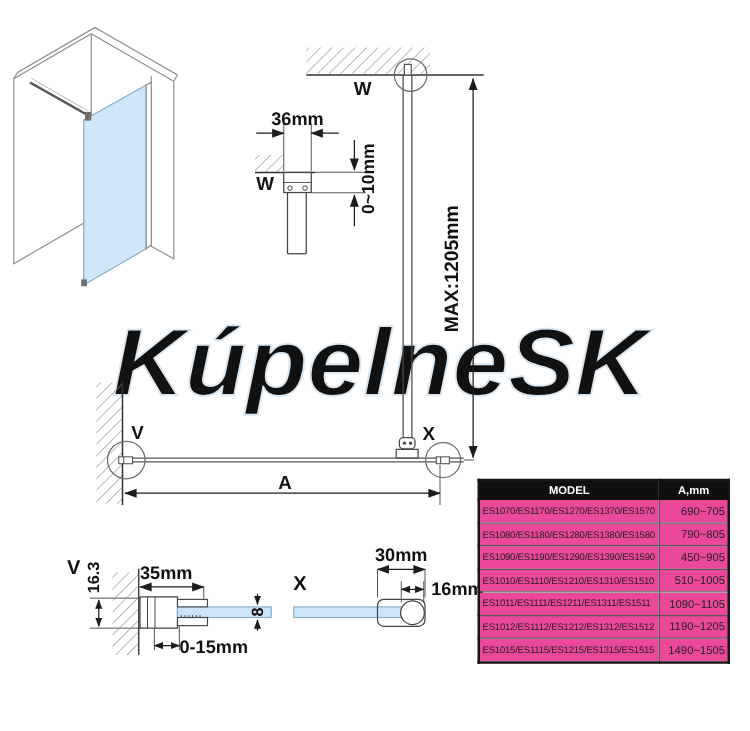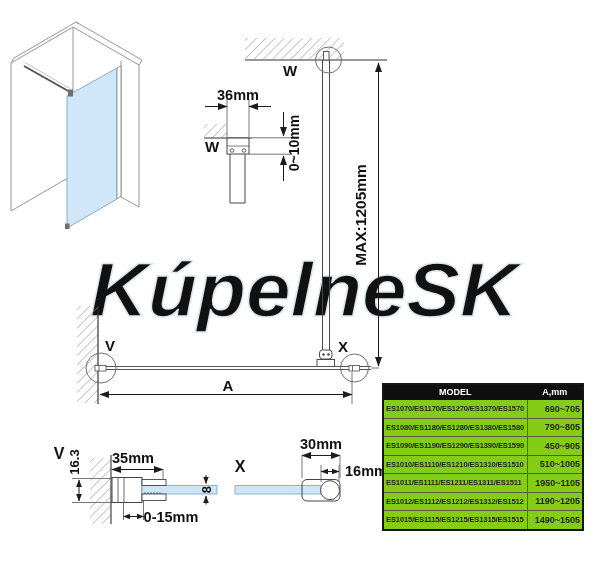--- a/index.html
+++ b/index.html
@@ -7,22 +7,22 @@
          font-family:"Liberation Sans",sans-serif;}
   .stage svg{position:absolute;left:0;top:0;}
   svg text{font-family:"Liberation Sans","DejaVu Sans",sans-serif;fill:#111;}
   .spec-table{position:absolute;left:382px;top:383px;width:202px;
     border-collapse:collapse;table-layout:fixed;}
   .spec-table,
   .spec-table td{border:1px solid #555;}
   .spec-table{border:2px solid #161616;}
   .spec-table th{background:#0f0f0f;color:#ffffff;font-size:9px;font-weight:bold;
     height:14px;padding:0;border:1px solid #0f0f0f;text-align:center;}
-  .spec-table td{height:17.5px;padding:0 2px;background:#84cc16;color:#222;
-    white-space:nowrap;overflow:hidden;font-weight:bold;}
+  .spec-table td{height:17.5px;padding:0 2px;background:#ec4899;color:#222;
+    white-space:nowrap;overflow:hidden;}
   td.model-col{font-size:7.6px;letter-spacing:-0.15px;text-align:left;}
   td.amm-col{font-size:9px;text-align:right;}
   th.model-h{width:142px;}
   th.amm-h{width:54px;}
 </style>
 </head>
 <body>
 
 <div class="stage">
 
@@ -206,21 +206,21 @@
     <tr>
       <td class="model-col">ES1090/ES1190/ES1290/ES1390/ES1590</td>
       <td class="amm-col">450~905</td>
     </tr>
     <tr>
       <td class="model-col">ES1010/ES1110/ES1210/ES1310/ES1510</td>
       <td class="amm-col">510~1005</td>
     </tr>
     <tr>
       <td class="model-col">ES1011/ES1111/ES1211/ES1311/ES1511</td>
-      <td class="amm-col">1950~1105</td>
+      <td class="amm-col">1090~1105</td>
     </tr>
     <tr>
       <td class="model-col">ES1012/ES1112/ES1212/ES1312/ES1512</td>
       <td class="amm-col">1190~1205</td>
     </tr>
     <tr>
       <td class="model-col">ES1015/ES1115/ES1215/ES1315/ES1515</td>
       <td class="amm-col">1490~1505</td>
     </tr>
   </tbody>

